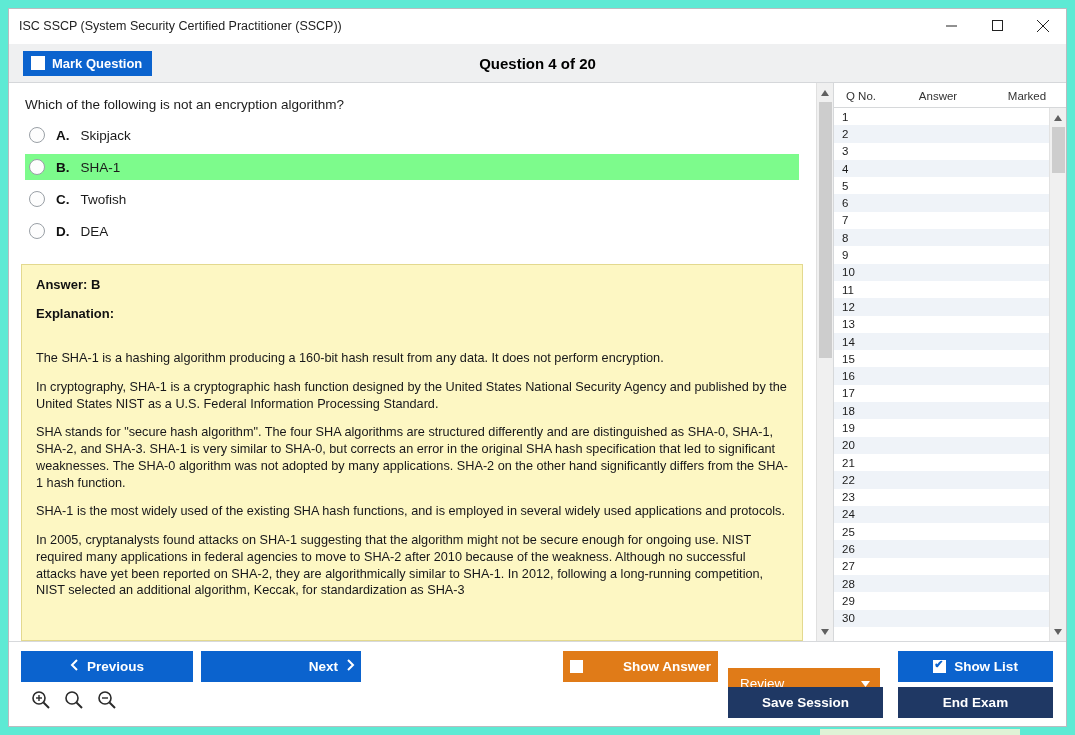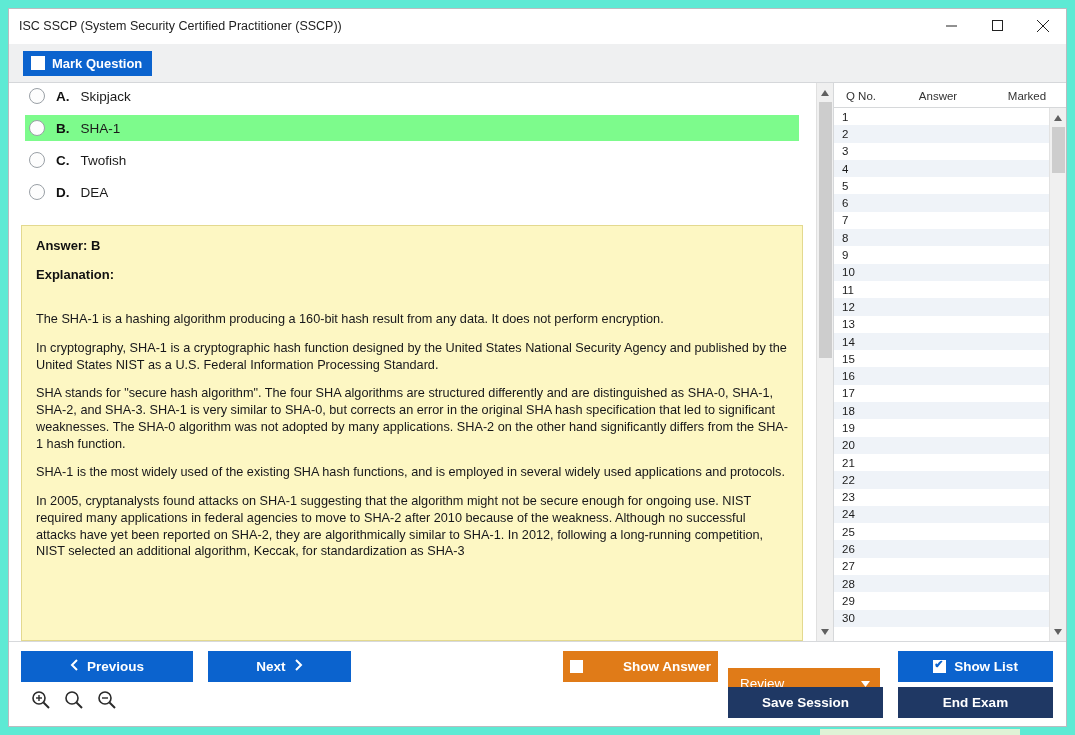--- a/index.html
+++ b/index.html
@@ -275,21 +275,21 @@
     font-weight: bold;
     color: #fff;
     display: flex;
     align-items: center;
     justify-content: center;
     gap: 8px;
     position: absolute;
     box-sizing: border-box;
   }
   .btn-prev { left: 12px; top: 9px; width: 172px; height: 31px; background: #0b63ce; }
-  .btn-next { left: 199px; top: 9px; width: 143px; height: 31px; background: #0b63ce; }
+  .btn-next { left: 192px; top: 9px; width: 160px; height: 31px; background: #0b63ce; justify-content: flex-end; }
   .btn-showanswer { left: 554px; top: 9px; width: 155px; height: 31px; background: #e07b18; gap: 40px; }
   .btn-review { left: 719px; top: 26px; width: 152px; height: 31px; background: #e07b18; font-weight: normal; justify-content: flex-start; padding-left: 12px; }
   .btn-showlist { left: 889px; top: 9px; width: 155px; height: 31px; background: #0b63ce; }
   .btn-save { left: 719px; top: 45px; width: 155px; height: 31px; background: #1f3864; }
   .btn-end { left: 889px; top: 45px; width: 155px; height: 31px; background: #1f3864; }
   .sq-check {
     width: 13px; height: 13px; background: #fff; display: inline-block;
   }
   .sq-check.blue { background: #ffffff; position: relative; }
   .sq-check.blue::after {
@@ -351,25 +351,27 @@
             </svg>
         </div>
       </div>
     </div>
 
     <div class="headerbar">
       <button class="mark-btn">
         <span class="mark-box"></span>
         <span>Mark Question</span>
       </button>
+      <div class="question-title">Question 4 of 20</div>
     </div>
 
     <div class="body">
 
       <div class="left">
+        <div class="qtext">Which of the following is not an encryption algorithm?</div>
 
         <div class="options">
           <div class="option">
             <span class="radio"></span>
             <span class="opt-letter">A.</span>
             <span class="opt-text">Skipjack</span>
           </div>
           <div class="option selected">
             <span class="radio"></span>
             <span class="opt-letter">B.</span>

